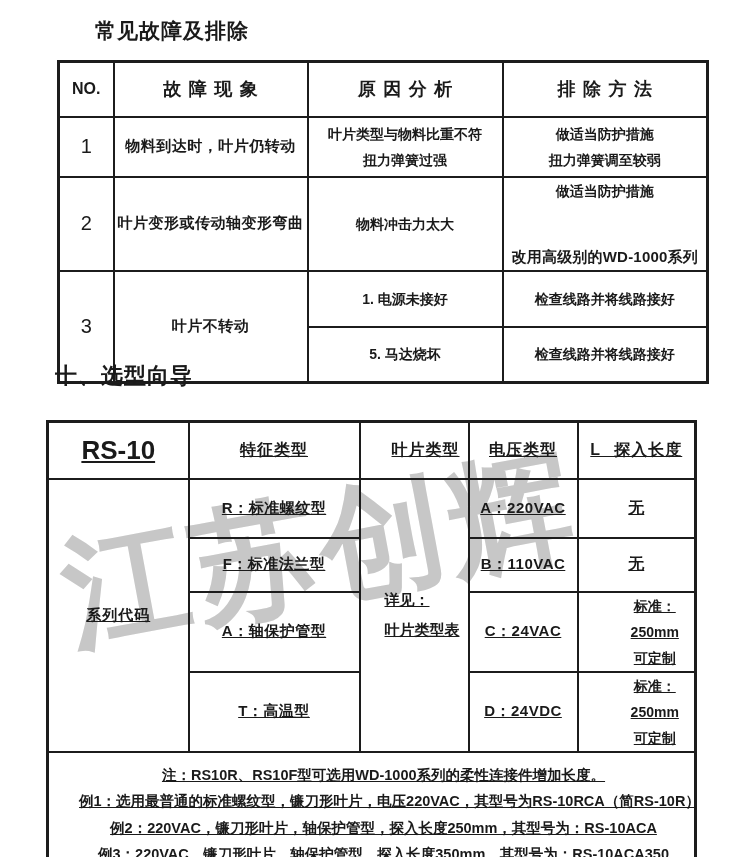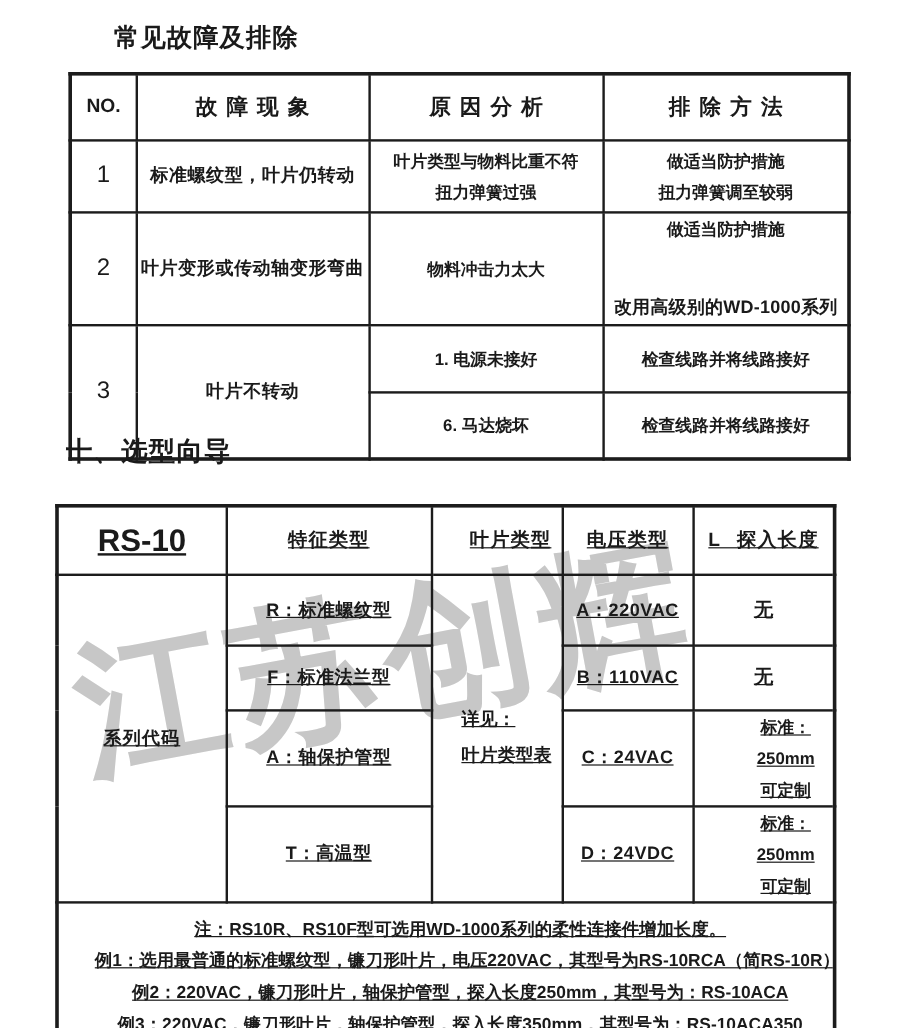--- a/index.html
+++ b/index.html
@@ -73,21 +73,21 @@
           </colgroup>
         <tbody>
             <tr style="height:55px">
           <th class="h h-no">NO.</th>
           <th class="h">故障现象</th>
           <th class="h">原因分析</th>
           <th class="h">排除方法</th>
         </tr>
         <tr style="height:60px">
           <td class="num">1</td>
-          <td class="phen">标准螺纹型，叶片仍转动</td>
+          <td class="phen">物料到达时，叶片仍转动</td>
           <td class="small">
             <span>叶片类型与物料比重不符</span>
             <span>扭力弹簧过强</span>
           </td>
           <td class="small">
             <span>做适当防护措施</span>
             <span>扭力弹簧调至较弱</span>
           </td>
         </tr>
         <tr style="height:58px">
@@ -106,21 +106,21 @@
           <td class="phen" rowspan="2">叶片不转动</td>
           <td class="small">
             <span>1. 电源未接好</span>
           </td>
           <td class="small">
             <span>检查线路并将线路接好</span>
           </td>
         </tr>
         <tr style="height:56px">
           <td class="small">
-            <span>6. 马达烧坏</span>
+            <span>5. 马达烧坏</span>
           </td>
           <td class="small">
             <span>检查线路并将线路接好</span>
           </td>
         </tr>
       </tbody>
         </table>
     </div>
 
     <div class="abs title2">十、选型向导</div>

